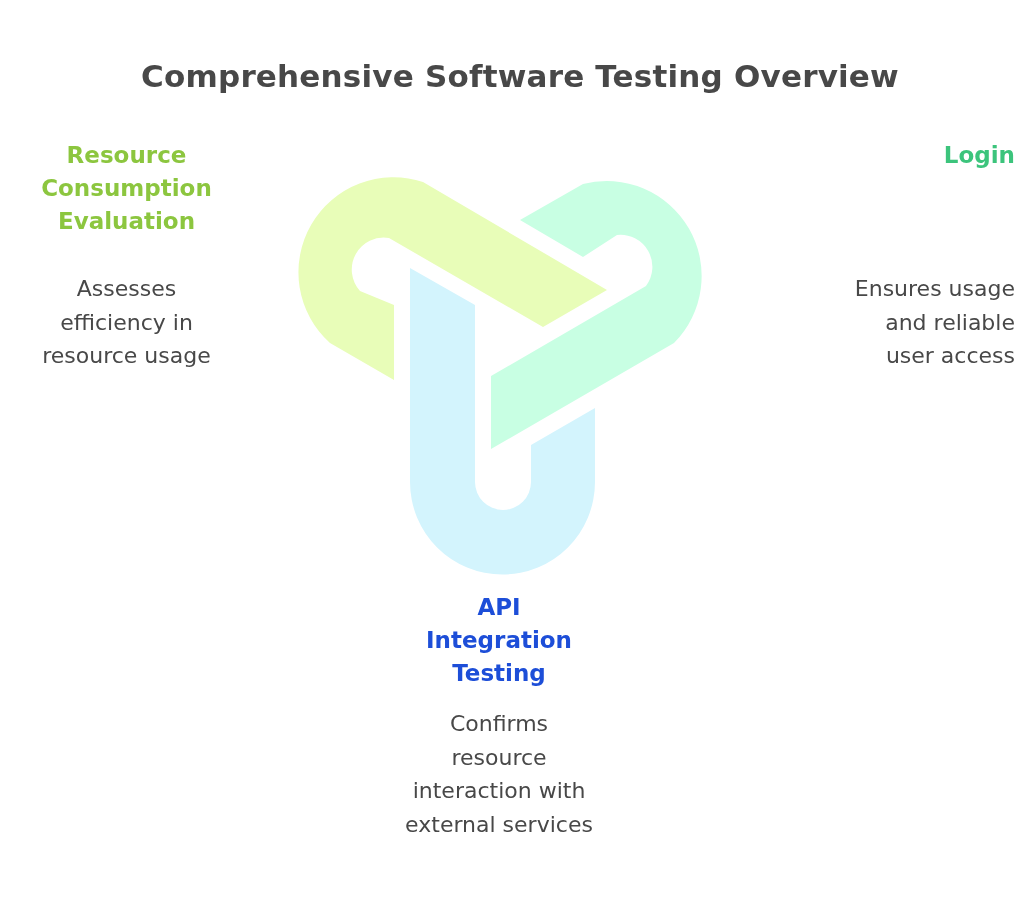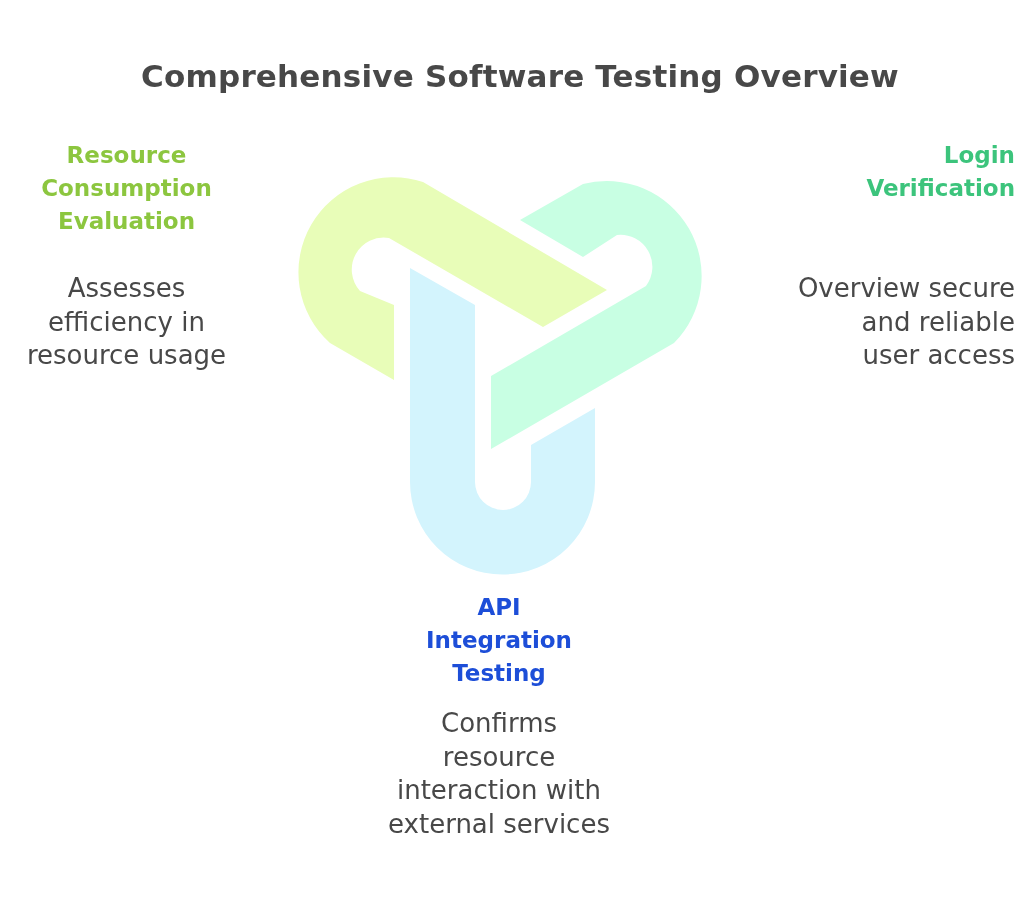--- a/index.html
+++ b/index.html
@@ -1,21 +1,21 @@
 <!DOCTYPE html>
 <html><head>
   <meta charset="utf-8">
   <style>
     html, body { margin: 0; padding: 0; background: #ffffff; }
     body { width: 1024px; height: 907px; position: relative; overflow: hidden;
            font-family: "DejaVu Sans", sans-serif; }
     .title { position: absolute; top: 58px; left: 8px; width: 1024px; text-align: center;
              font-size: 31px; font-weight: bold; color: #484848; letter-spacing: 0.2px; }
     .heading { position: absolute; font-size: 23px; font-weight: bold; line-height: 33px; }
-    .desc { position: absolute; font-size: 26px; line-height: 33.5px; color: #484848; }
+    .desc { position: absolute; font-size: 22px; line-height: 33.5px; color: #484848; }
     .left { text-align: center; }
     .right { text-align: right; }
     .center { text-align: center; }
     svg.diagram { position: absolute; left: 0; top: 0; }
   </style>
 </head>
 <body>
 
 <div class="title">Comprehensive Software Testing Overview</div>
 
@@ -37,24 +37,23 @@
   <div>Evaluation</div>
 </div>
 <div class="desc left" style="left:20px; top:272px; width:213px;">
   <div>Assesses</div>
   <div>efficiency in</div>
   <div>resource usage</div>
 </div>
 
 <div class="heading right" style="left:775px; top:139px; width:240px; color:#3cc47c;">
   <div>Login</div>
-  <div>Verification</div>
 </div>
 <div class="desc right" style="left:775px; top:272px; width:240px;">
-  <div>Overview secure</div>
+  <div>Ensures usage</div>
   <div>and reliable</div>
   <div>user access</div>
 </div>
 
 <div class="heading center" style="left:372px; top:591px; width:254px; color:#1d4ed8;">
   <div>API</div>
   <div>Integration</div>
   <div>Testing</div>
 </div>
 <div class="desc center" style="left:362px; top:707px; width:274px;">

